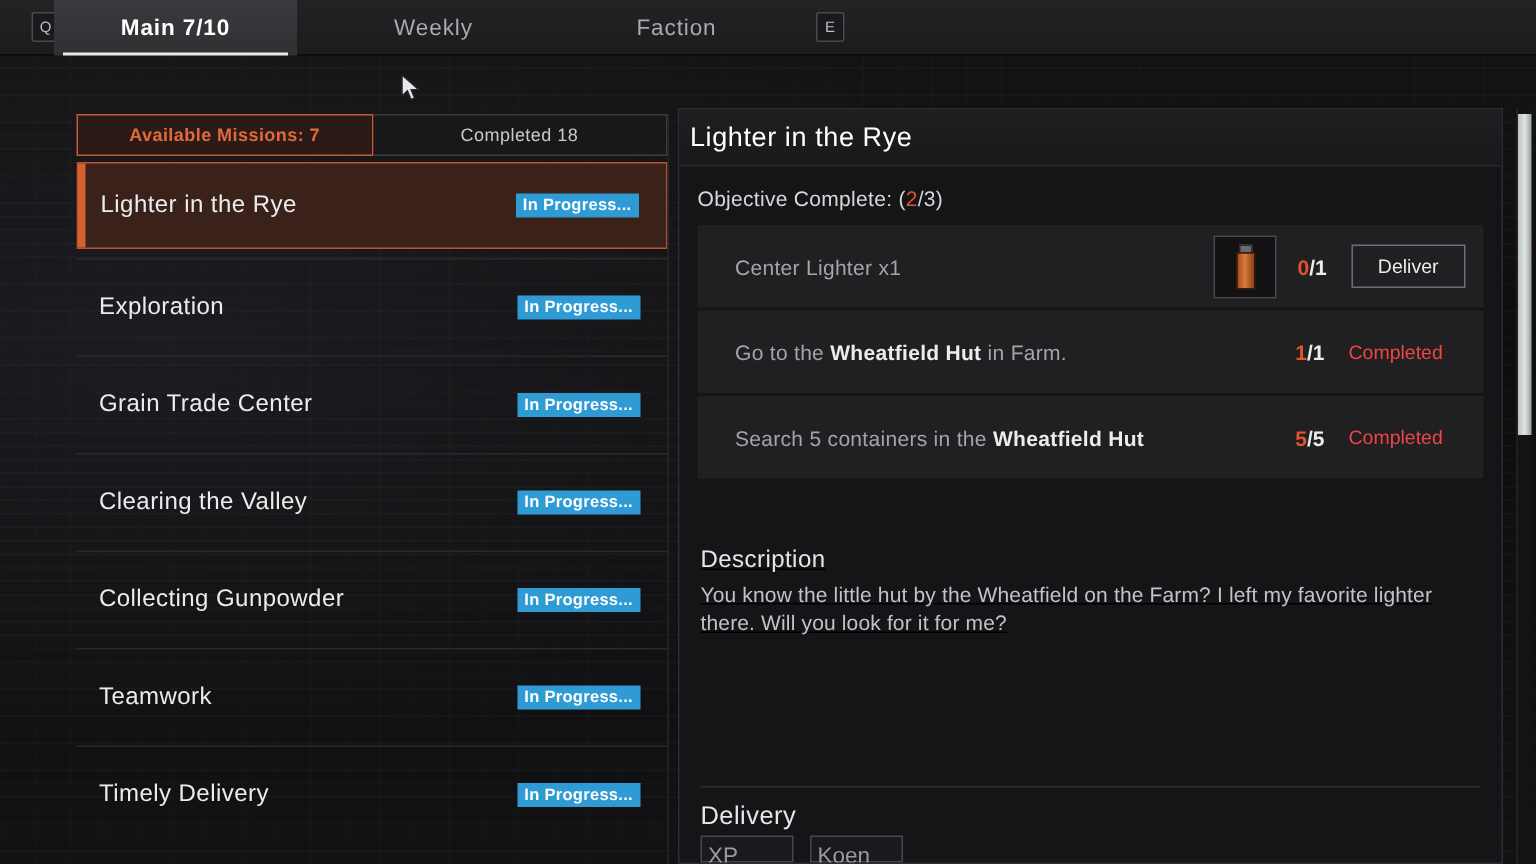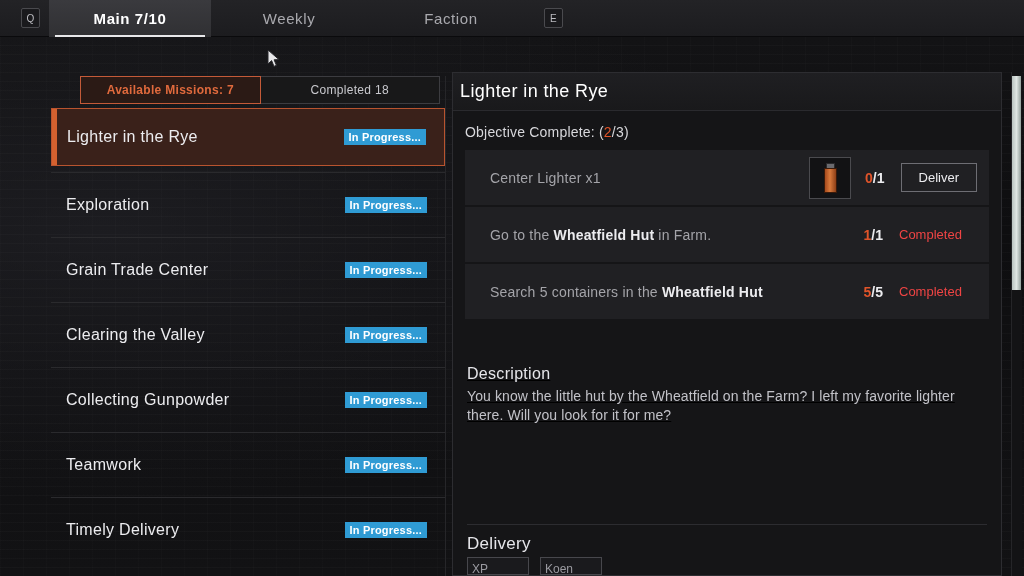--- a/index.html
+++ b/index.html
@@ -50,29 +50,29 @@
   }
   .tab.active {
     color: #ffffff;
     background: linear-gradient(180deg, #3a3a3e 0%, #303033 100%);
     font-weight: bold;
   }
   .tab.active::after {
     content: ""; position: absolute; left: 6px; right: 6px; bottom: 0;
     height: 2px; background: #e8e8ea;
   }
-  #tab-main   { left: 49px;  width: 162px; }
+  #tab-main   { left: 36px;  width: 162px; }
   #tab-weekly { left: 230px; width: 118px; }
   #tab-faction{ left: 392px; width: 118px; }
 
   
   #list-panel {
     position: absolute; left: 51px; top: 76px; width: 394px; height: 500px;
   }
-  #list-tabs { position: relative; height: 28px; width: 360px; display: flex; margin-left: 29px; }
+  #list-tabs { position: relative; height: 28px; width: 394px; display: flex; }
   .list-tab {
     flex: 1; height: 28px;
     display: flex; align-items: center; justify-content: center;
     font-size: 12px; letter-spacing: .3px;
   }
   .list-tab.sel {
     background: #2b1a15;
     border: 1px solid #c45a38;
     color: #e06a3d;
     font-weight: bold;
@@ -175,21 +175,21 @@
   }
   #desc-block { margin-top: 46px; padding: 0 2px; text-decoration: underline; }
   #desc-heading { color: #e6e6ea; font-size: 16px; margin-bottom: 4px; letter-spacing: .3px; }
   #desc-text { color: #c2c2c8; font-size: 14px; line-height: 19px; letter-spacing: .1px; }
   #rewards-block { position: absolute; left: 14px; bottom: 0; width: 520px; }
   #rewards-heading { color: #e6e6ea; font-size: 17px; letter-spacing: .3px; }
   #rewards-items { display: flex; gap: 11px; margin-top: 3px; }
   .reward-box {
     width: 62px; height: 18px;
     border: 1px solid #47474c; background: #1a1a1d;
-    color: #9a9aa0; font-size: 12px;
+    color: #9a9aa0; font-size: 15px;
     padding: 4px 0 0 4px;
   }
   #rewards-sep {
     position:absolute; left: 14px; bottom: 50px; width: 520px; height: 1px;
     background: #2c2c30;
   }
 
   
   #scroll-track {
     position: absolute; right: 2px; top: 72px; width: 11px; height: 504px;

